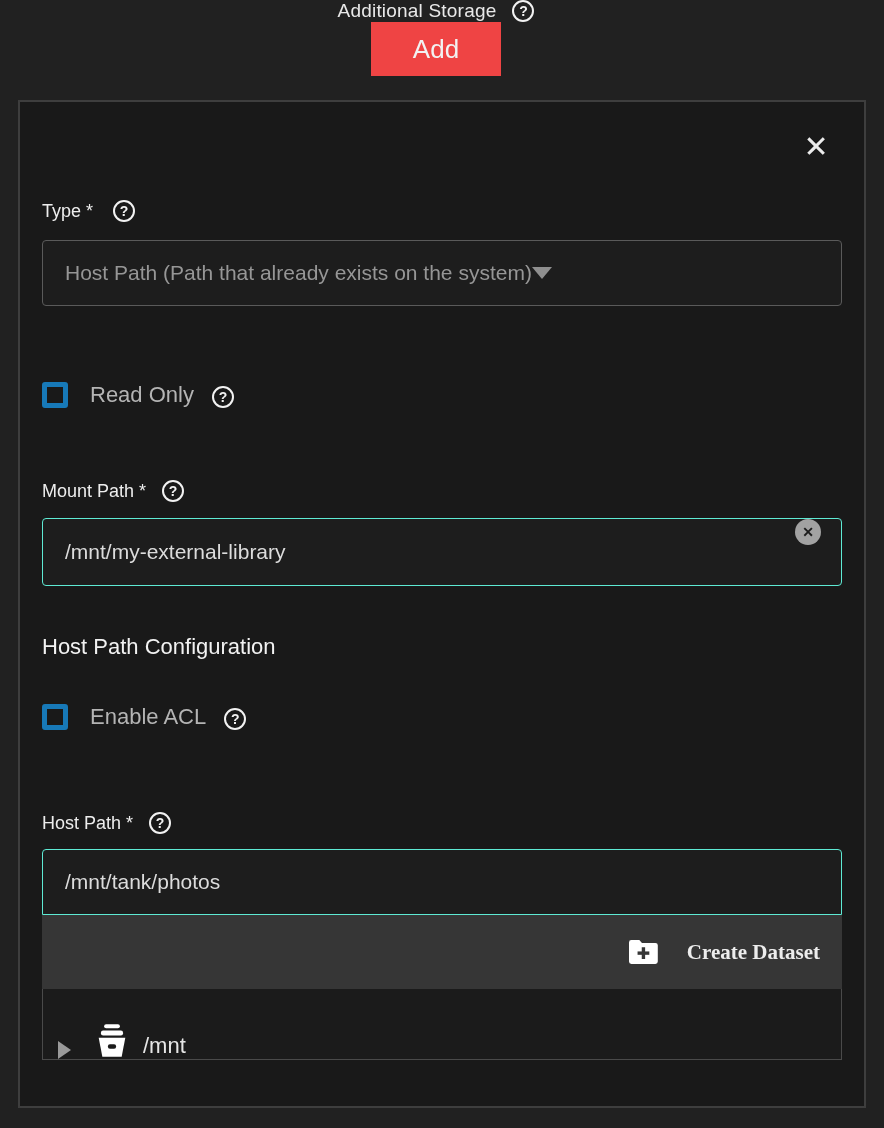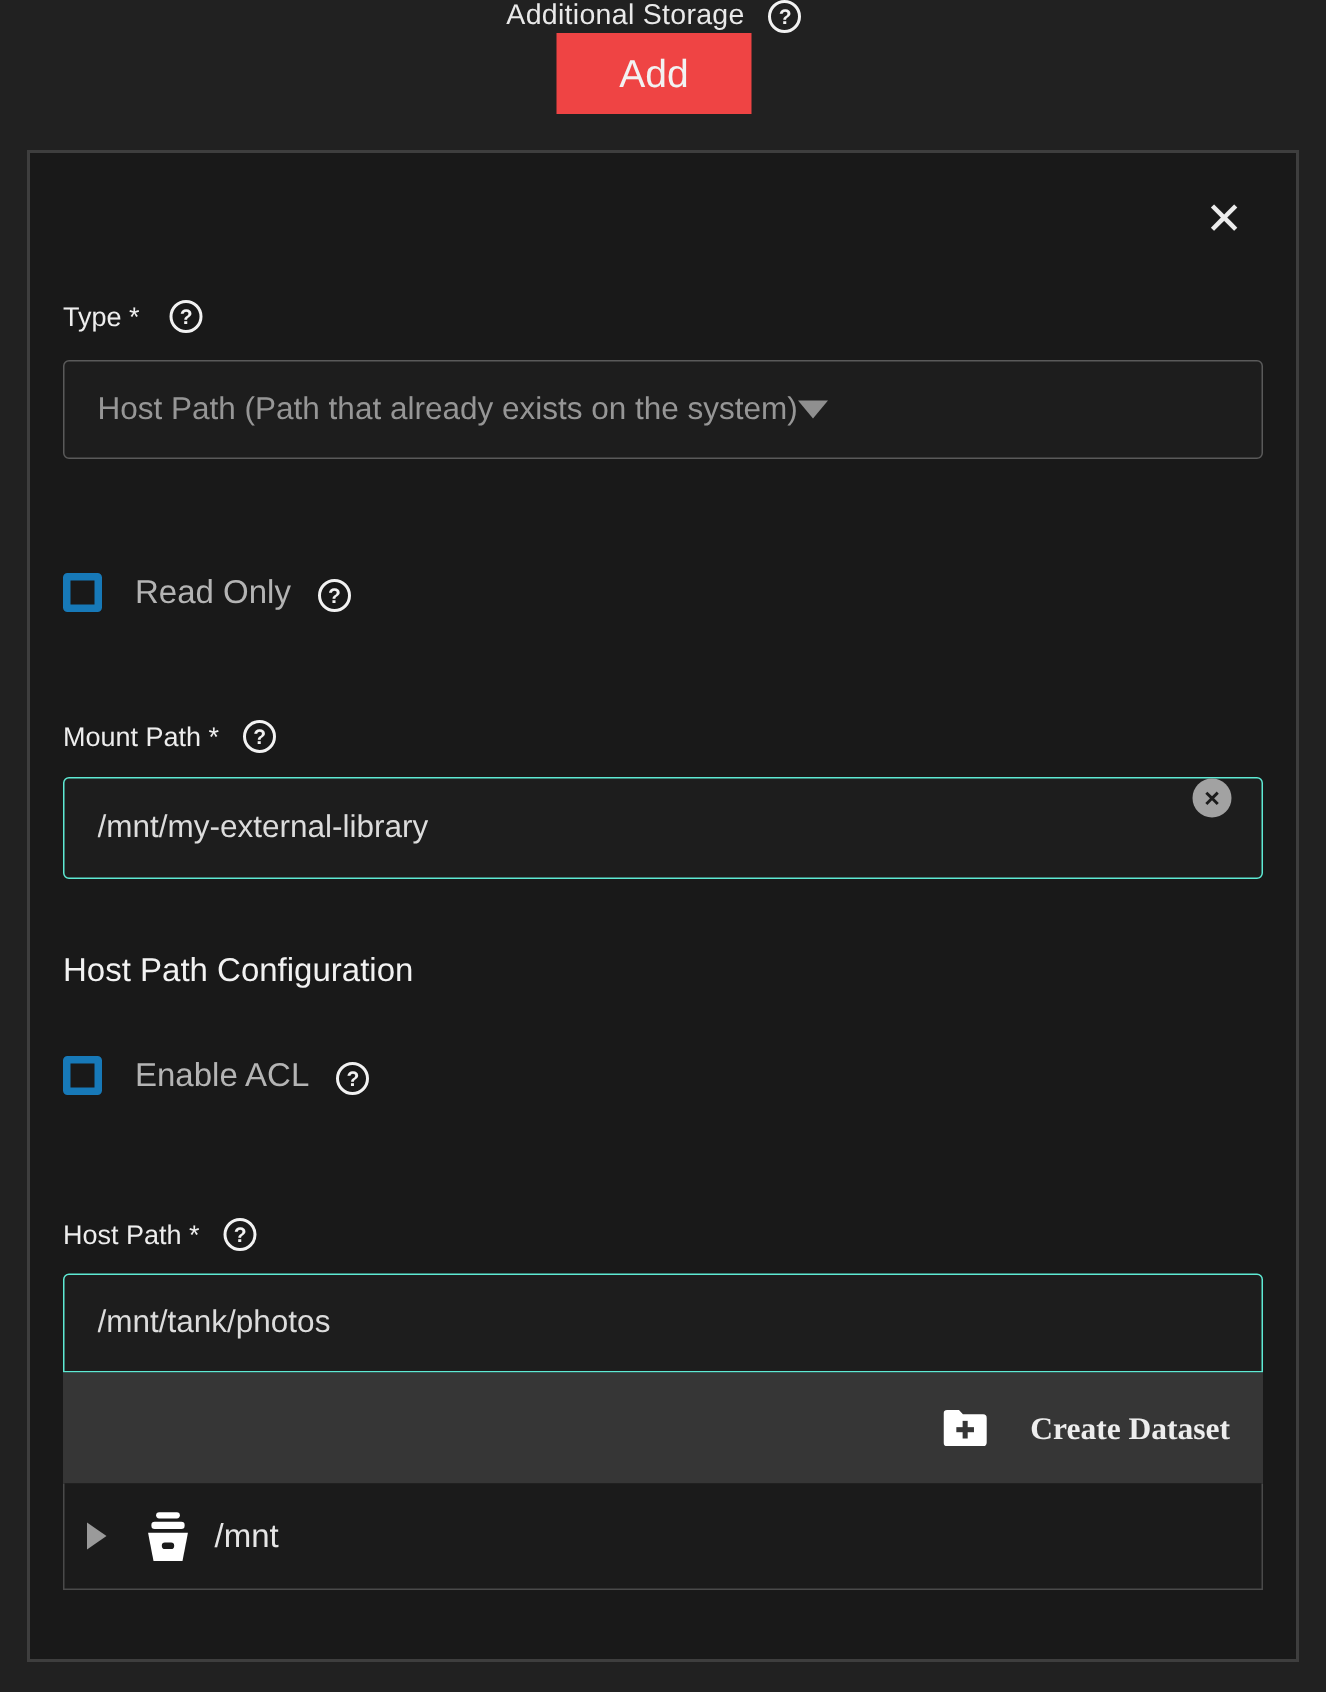--- a/index.html
+++ b/index.html
@@ -163,21 +163,21 @@
     color:#ededed;
     font-size:21px; font-weight:600;
     font-family:Liberation Serif, serif;
     cursor:pointer;
   }
   .tree {
     height:71px;
     border:1px solid #4a4a4a;
     border-top:none;
     background:#1b1b1b;
-    display:flex; align-items:center;
+    display:flex; align-items:flex-end;
     padding-left:15px;
   }
   .expander {
     width:0; height:0;
     border-top:9px solid transparent;
     border-bottom:9px solid transparent;
     border-left:13px solid #9a9a9a;
     cursor:pointer;
     flex:0 0 auto;
   }

